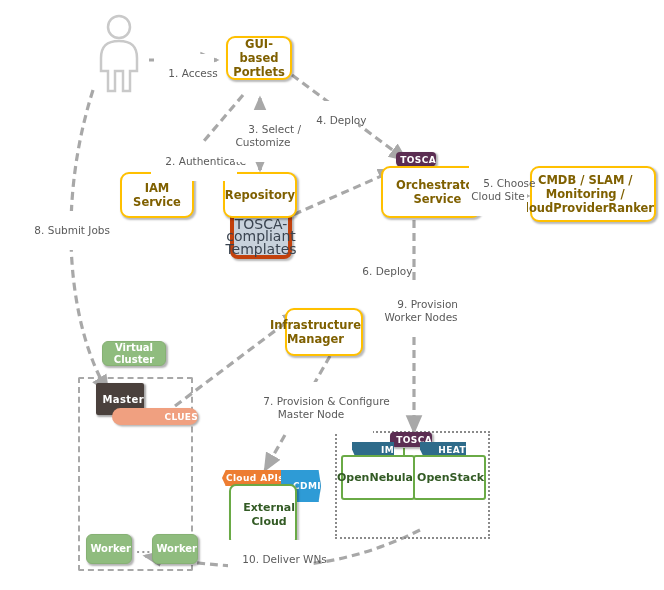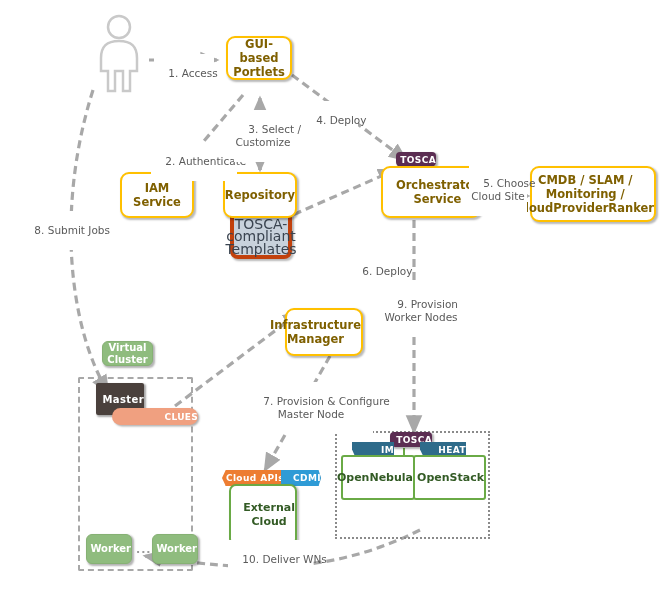--- a/index.html
+++ b/index.html
@@ -160,21 +160,21 @@
     <span style="white-space:pre-line">CMDB / SLAM /
 Monitoring /
 CloudProviderRanker</span>
   </div>
 
   <div class="node gold" style="left:285px;top:308px;width:78px;height:48px;">
     <span style="white-space:pre-line">Infrastructure
 Manager</span>
   </div>
 
-  <div class="node greenfill" style="left:102px;top:341px;width:51px;height:25px;">
+  <div class="node greenfill" style="left:102px;top:341px;width:64px;height:25px;">
     <span>Virtual Cluster</span>
   </div>
 
   <div class="dashdot" style="left:78px;top:377px;width:115px;height:194px;"></div>
 
   <div class="node master" style="left:96px;top:383px;width:48px;height:32px;">
     <span>Master</span>
   </div>
 
   <div class="node pill clues" style="left:112px;top:408px;width:86px;height:17px;">
@@ -189,21 +189,21 @@
     <span>...</span>
   </div>
 
   <div class="node greenfill" style="left:152px;top:534px;width:46px;height:30px;">
     <span>Worker</span>
   </div>
 
   <div class="node flag cloudapis" style="left:222px;top:470px;width:62px;height:16px;">
     <span>Cloud APIs</span>
   </div>
-  <div class="node flag cdmi" style="left:281px;top:470px;width:40px;height:16px;padding-left:24px;">
+  <div class="node flag cdmi" style="left:281px;top:470px;width:40px;height:32px;padding-left:24px;">
     <span>CDMI</span>
   </div>
   <div class="node greenline shadow" style="left:229px;top:484px;width:68px;height:62px;">
     <span style="white-space:pre-line">External
 Cloud</span>
   </div>
 
   <div class="dotted" style="left:335px;top:431px;width:155px;height:108px;"></div>
 
   <div class="node flag tosca" style="left:390px;top:432px;width:42px;height:15px;">

